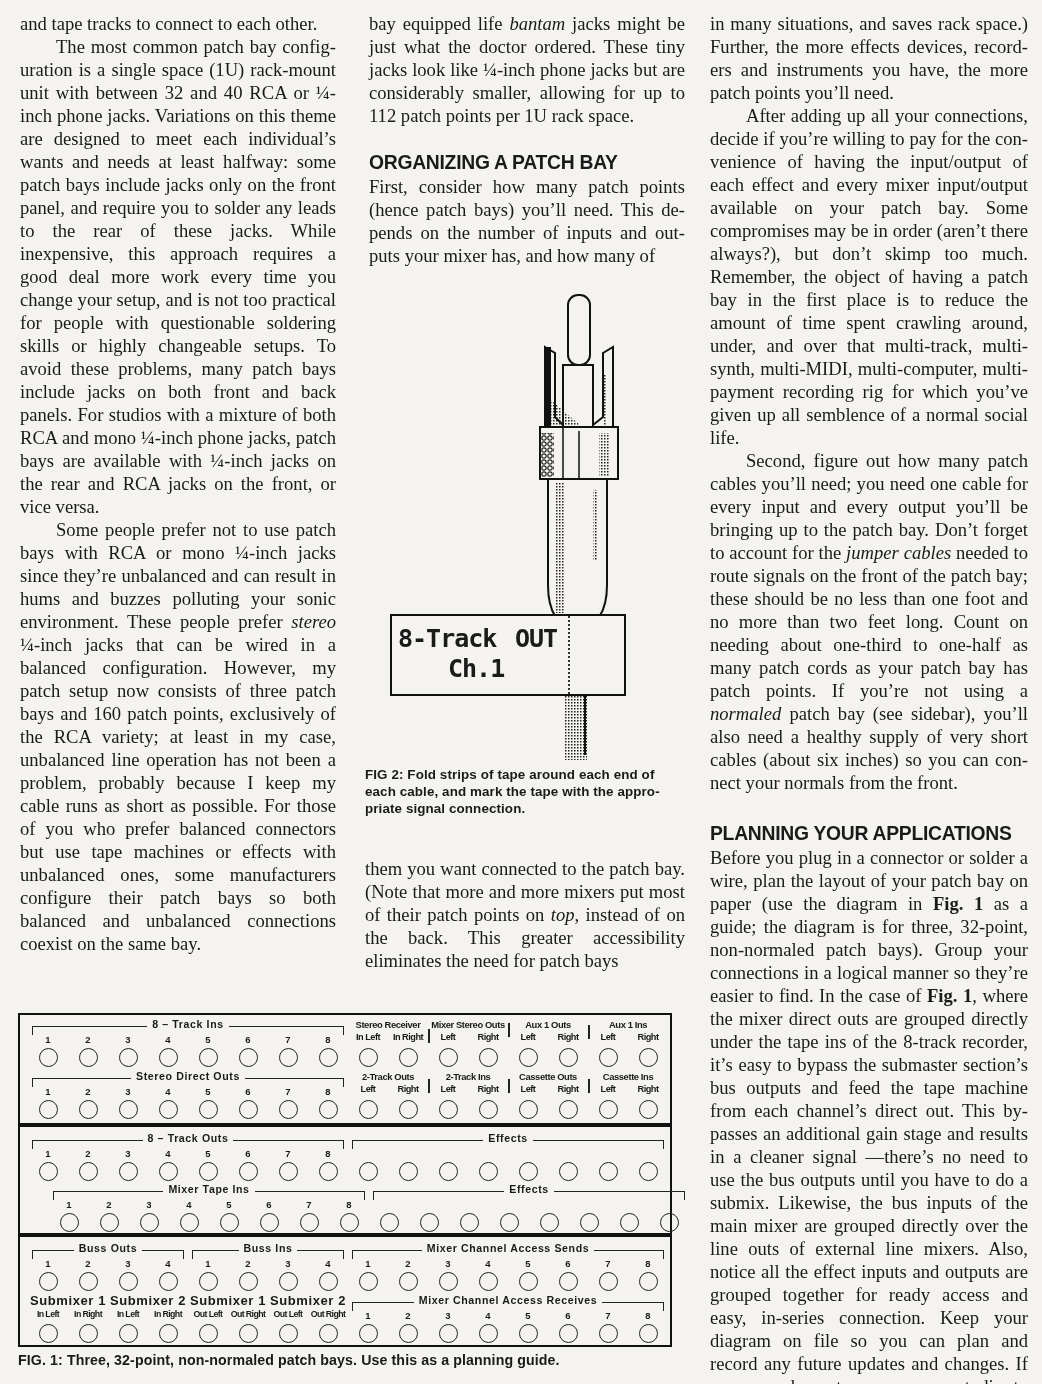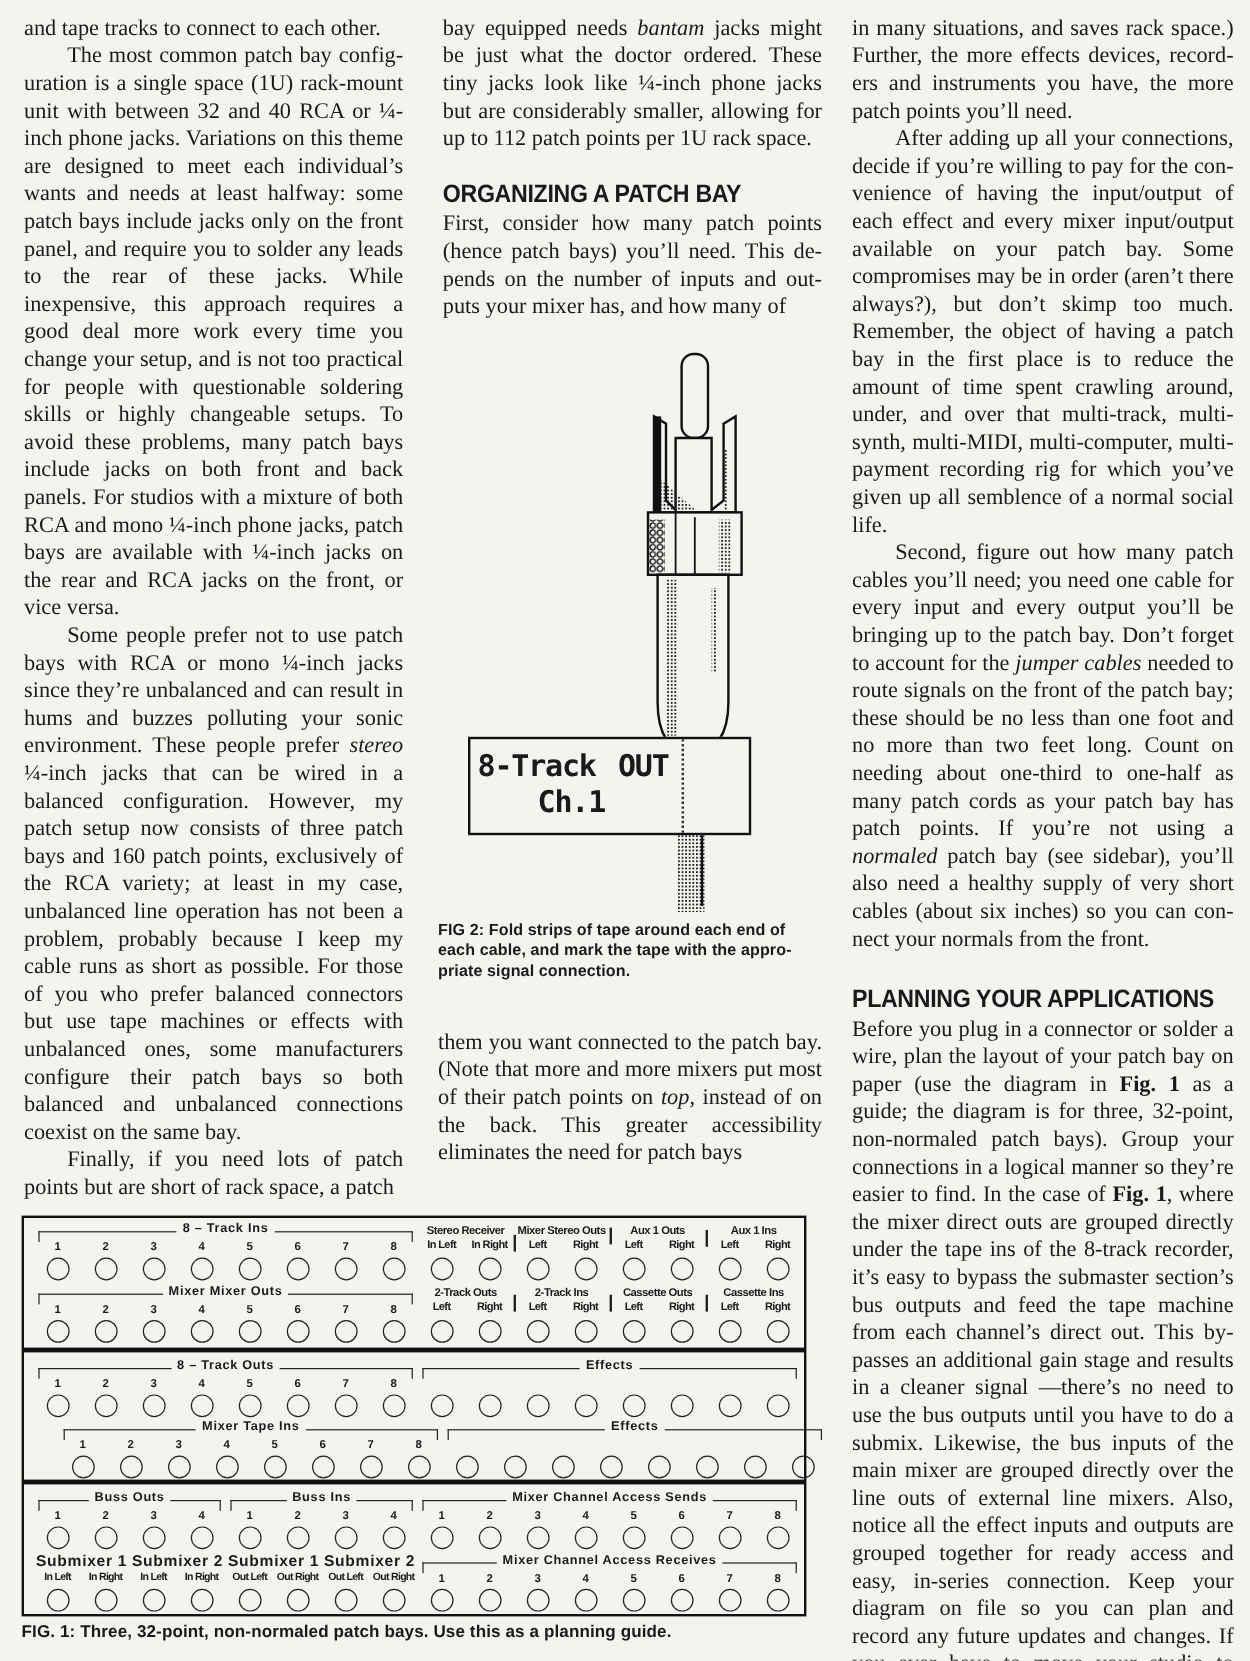--- a/index.html
+++ b/index.html
@@ -80,25 +80,24 @@
   .sm .sub span { flex:1; text-align:center; font-family:"Liberation Sans", "DejaVu Sans", sans-serif; font-weight:bold; font-size:8.8px; line-height:12px; letter-spacing:-0.6px; white-space:nowrap; }
   .sm .jacks { top:29px; }
 </style>
 </head>
 <body>
 
 <div id="col-left" class="col">
   <p class="noind">and tape tracks to connect to each other.</p>
   <p class="ind">The most common patch bay config­uration is a single space (1U) rack-mount unit with between 32 and 40 RCA or ¼-inch phone jacks. Variations on this theme are designed to meet each individ­ual’s wants and needs at least halfway: some patch bays include jacks only on the front panel, and require you to solder any leads to the rear of these jacks. While inexpensive, this approach requires a good deal more work every time you change your setup, and is not too prac­tical for people with questionable solder­ing skills or highly changeable setups. To avoid these problems, many patch bays include jacks on both front and back panels. For studios with a mixture of both RCA and mono ¼-inch phone jacks, patch bays are available with ¼-inch jacks on the rear and RCA jacks on the front, or vice versa.</p>
   <p class="ind"><span>Some people prefer not to use patch bays with RCA or mono ¼-inch jacks since they’re unbalanced and can result in hums and buzzes polluting your sonic environ­ment. These people prefer</span> <em>stereo</em> <span>¼-inch jacks that can be wired in a balanced configuration. However, my patch setup now consists of three patch bays and 160 patch points, exclusively of the RCA va­riety; at least in my case, unbalanced line operation has not been a problem, prob­ably because I keep my cable runs as short as possible. For those of you who prefer balanced connectors but use tape ma­chines or effects with unbalanced ones, some manufacturers configure their patch bays so both balanced and unbalanced connections coexist on the same bay.</span></p>
-  <p class="ind">Finally, if you need lots of patch points but are short of rack space, a patch</p>
 </div>
 
 <div id="col-mid-top" class="col">
-  <p class="noind"><span>bay equipped needs</span> <em>bantam</em> <span>jacks might be just what the doctor ordered. These tiny jacks look like ¼-inch phone jacks but are considerably smaller, allowing for up to 112 patch points per 1U rack space.</span></p>
+  <p class="noind"><span>bay equipped life</span> <em>bantam</em> <span>jacks might be just what the doctor ordered. These tiny jacks look like ¼-inch phone jacks but are considerably smaller, allowing for up to 112 patch points per 1U rack space.</span></p>
   <h2 class="head" style="margin-top:22px;">ORGANIZING A PATCH BAY</h2>
   <p class="noind">First, consider how many patch points (hence patch bays) you’ll need. This de­pends on the number of inputs and out­puts your mixer has, and how many of</p>
 </div>
 
 <svg id="fig2" viewBox="0 0 300 480" xmlns="http://www.w3.org/2000/svg">
   <defs>
     <pattern id="dots" width="3" height="3" patternUnits="userSpaceOnUse">
       <rect width="1.5" height="1.5" fill="#222"></rect>
     </pattern>
     <pattern id="knurl" width="6" height="6" patternUnits="userSpaceOnUse">
@@ -250,21 +249,21 @@
             </span>
             <span>
               <i></i>
             </span>
           </div>
       </div>
     </div>
     <div class="row" style="top:54px;">
       <div class="grp" style="left:8px;width:320px;">
         <div class="bracket"></div>
-        <div class="grp-label"><span>Mixer Mixer Outs</span></div>
+        <div class="grp-label"><span>Stereo Direct Outs</span></div>
         <div class="nums">
           <span>1</span>
             <span>2</span>
             <span>3</span>
             <span>4</span>
             <span>5</span>
             <span>6</span>
             <span>7</span>
             <span>8</span>
         </div>

